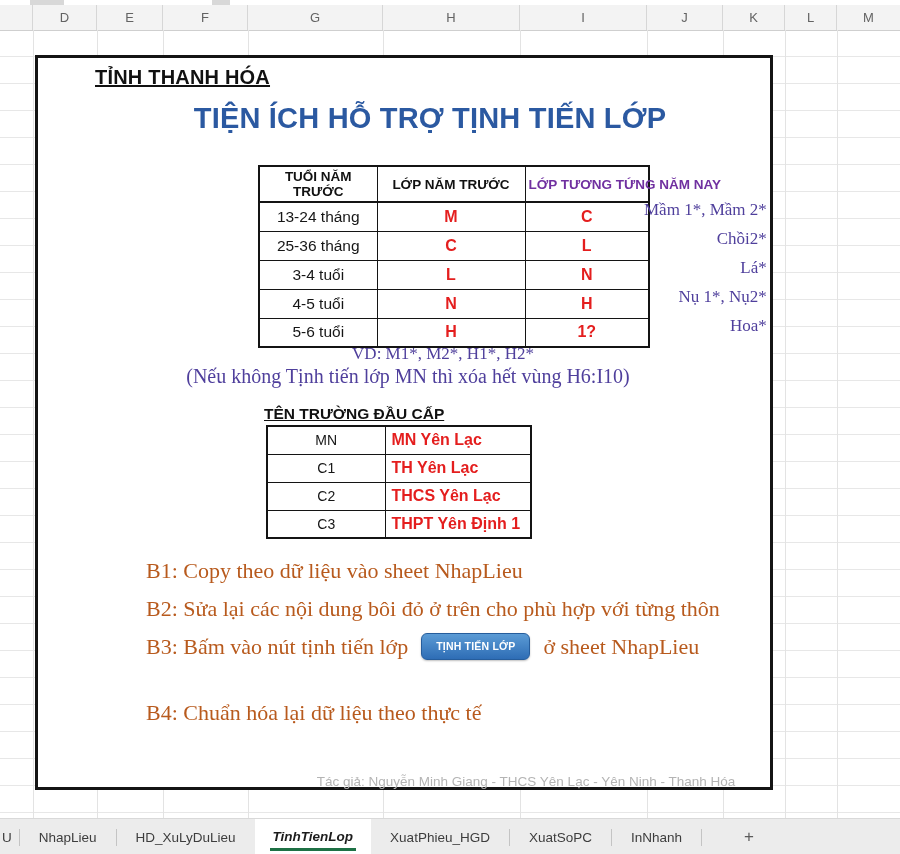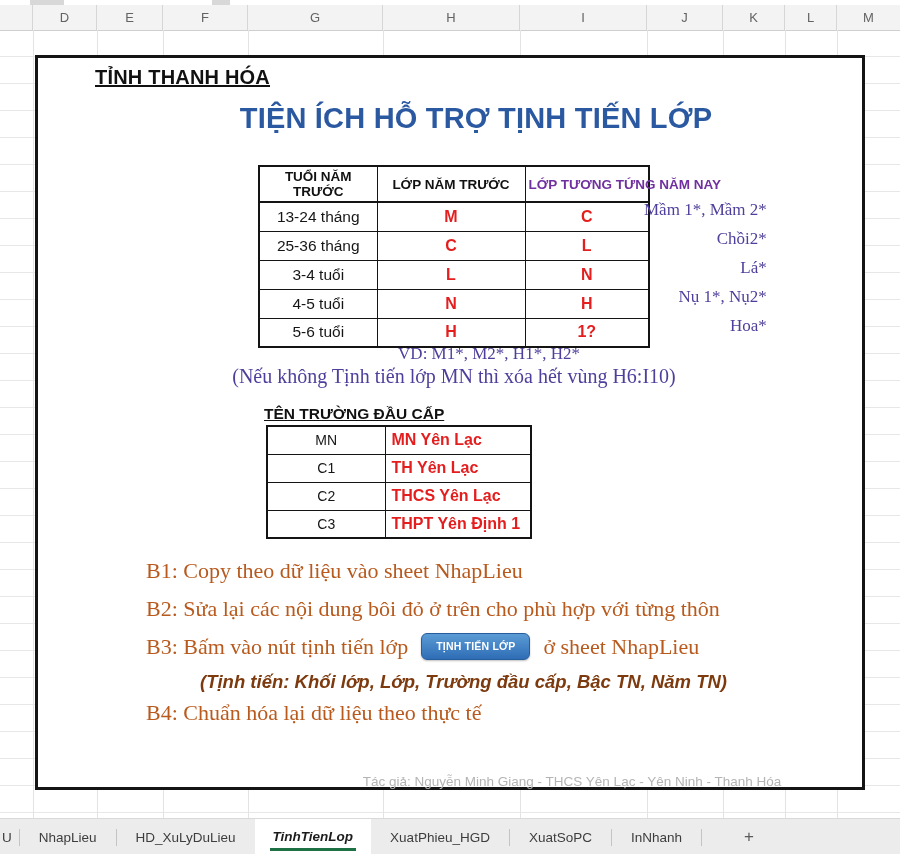--- a/index.html
+++ b/index.html
@@ -11,21 +11,21 @@
   .remnant{position:absolute;top:0;height:5px;background:#d8d8d8;}
   .col-headers{position:absolute;left:0;top:5px;width:900px;height:25px;display:flex;
                background:#f3f3f3;border-bottom:1px solid #cfcfcf;}
   .col-cell{display:flex;align-items:center;justify-content:center;color:#636363;
             font-size:13px;border-right:1px solid #d6d6d6;box-sizing:border-box;}
   .gridarea{position:absolute;left:0;top:30px;width:900px;height:788px;
             background:repeating-linear-gradient(to bottom,transparent 0 26px,#e7e7e7 26px 27px);}
   .vline{position:absolute;top:30px;height:788px;width:1px;background:#e3e3e3;}
 
   
-  .box{position:absolute;left:35px;top:55px;width:830px;height:735px;background:#fff;
+  .box{position:absolute;left:35px;top:55px;width:738px;height:735px;background:#fff;
        border:3px solid #141414;z-index:2;box-sizing:border-box;}
   .province{position:absolute;left:57px;top:8px;font-size:20px;font-weight:700;color:#111;
             text-decoration:underline;letter-spacing:.2px;}
   .main-title{position:absolute;left:0;right:0;top:44px;text-align:center;padding-left:52px;
               box-sizing:border-box;font-size:29px;font-weight:700;color:#2b59a1;letter-spacing:.2px;}
 
   
   .t1wrap{position:absolute;left:220px;top:107px;}
   table{border-collapse:collapse;table-layout:fixed;}
   .t1{width:390px;}
@@ -209,21 +209,20 @@
       </table>
     </div>
 
     <div class="step step-b1">B1: Copy theo dữ liệu vào sheet NhapLieu</div>
     <div class="step step-b2">B2: Sửa lại các nội dung bôi đỏ ở trên cho phù hợp với từng thôn</div>
     <div class="step step-b3">
       <span>B3: Bấm vào nút tịnh tiến lớp</span>
       <span class="macro-btn">TỊNH TIẾN LỚP</span>
       <span>ở sheet NhapLieu</span>
     </div>
-    <div class="b3-note">(Tịnh tiến: Khối lớp, Lớp, Trường đầu cấp, Bậc TN, Năm TN)</div>
     <div class="step step-b4">B4: Chuẩn hóa lại dữ liệu theo thực tế</div>
 
     <div class="credit">Tác giả: Nguyễn Minh Giang - THCS Yên Lạc - Yên Ninh - Thanh Hóa</div>
   </div>
 
   <div class="tabbar">
     <div class="tab tab-partial">
       <span class="lbl">U</span>
     </div>
     <div class="sep"></div>

